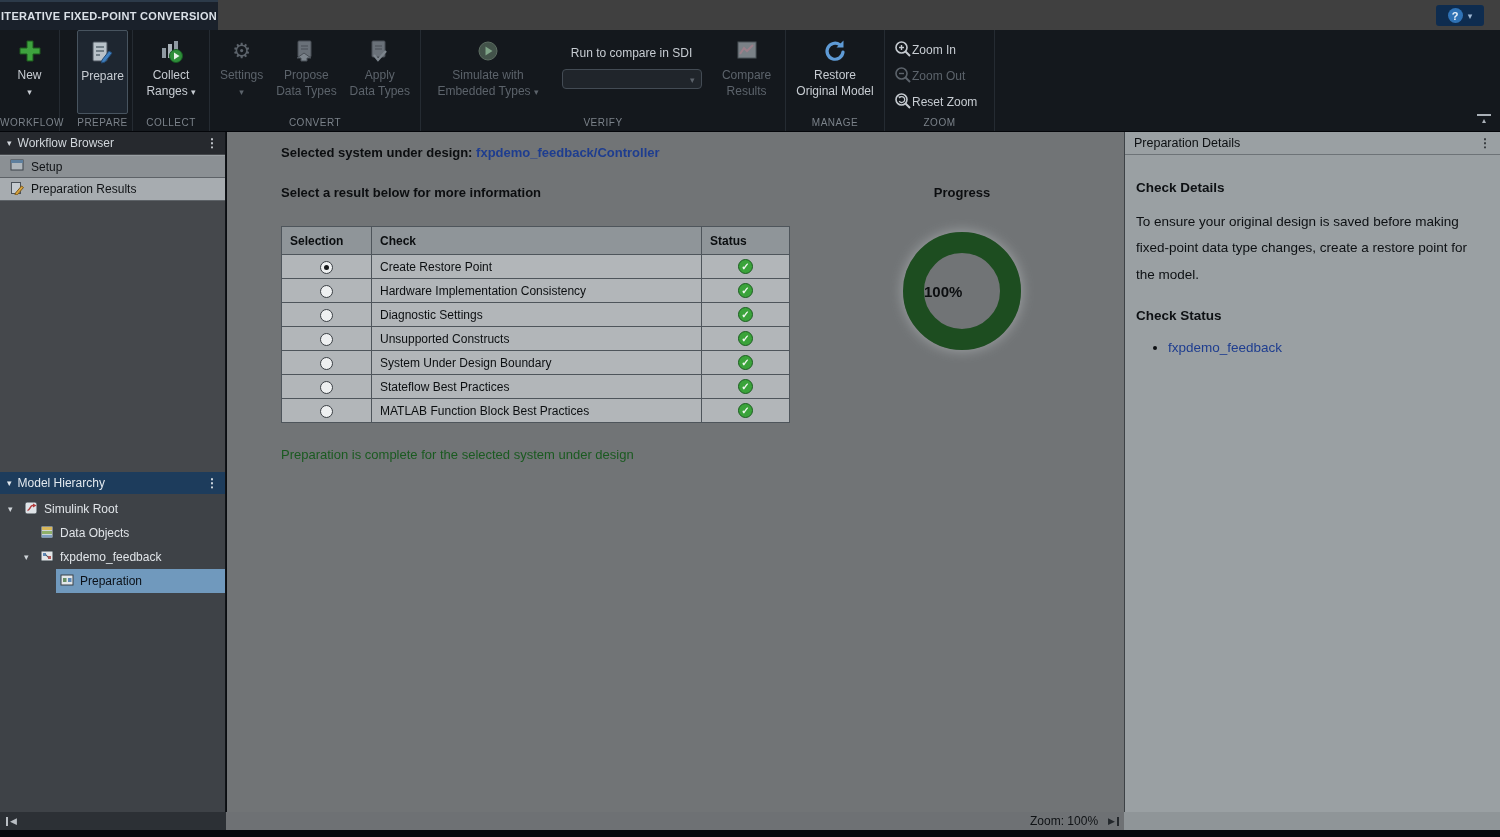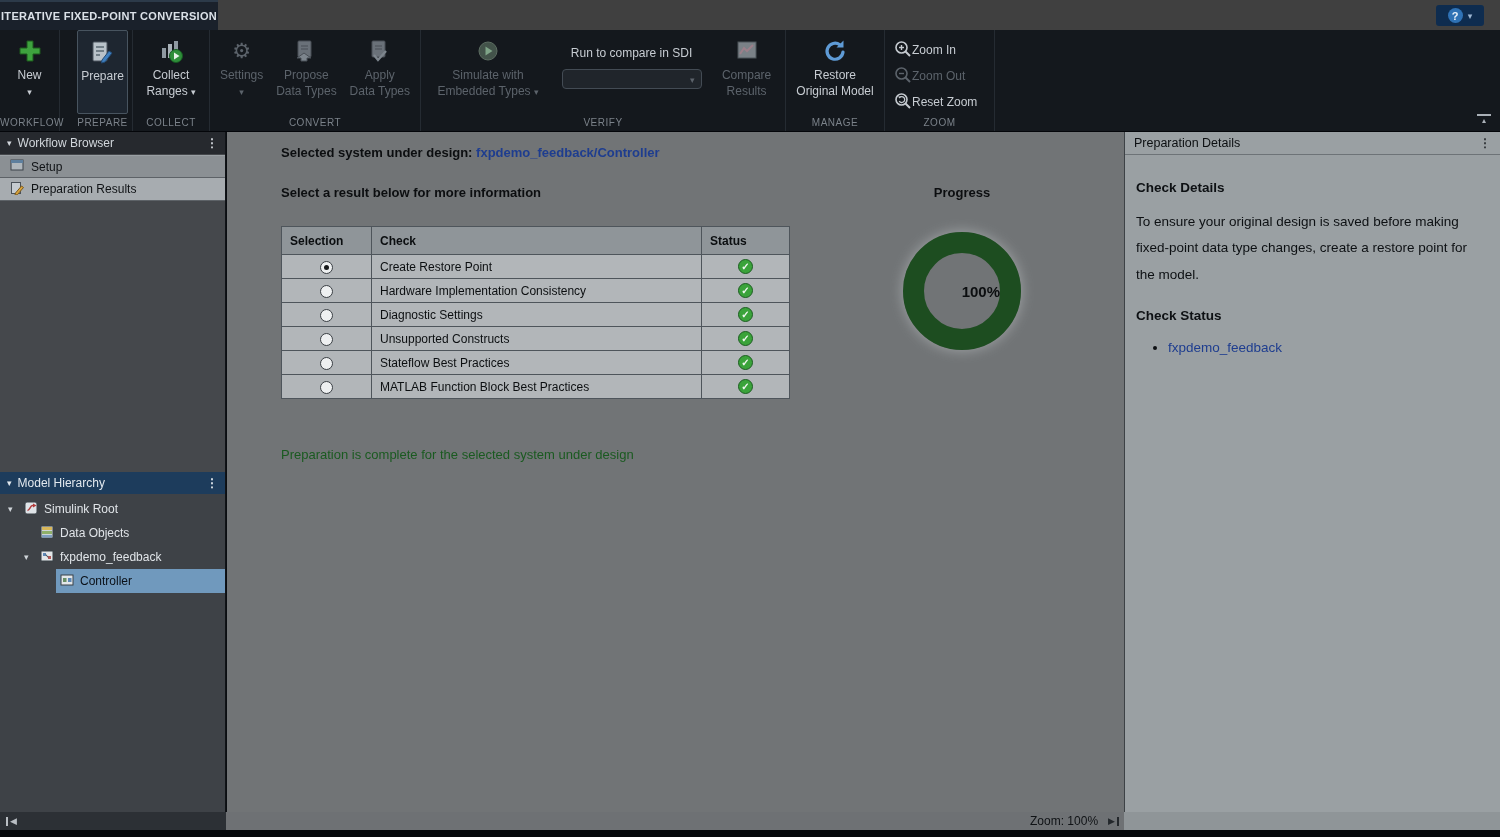--- a/index.html
+++ b/index.html
@@ -88,21 +88,21 @@
   .sel-cell { text-align:center; padding:0 !important; }
   .radio { width:13px; height:13px; border-radius:50%; background:#eef0f1; border:1px solid #3a3f44;
            display:inline-block; position:relative; vertical-align:middle; }
   .radio.selected::after { content:""; position:absolute; left:3px; top:3px; width:5px; height:5px;
            border-radius:50%; background:#17191b; }
   .status-ok { width:15px; height:15px; border-radius:50%; background:var(--accent-green,#3aa33a);
                border:1px solid #1c5e21; color:#f2f8f2; font-size:10px; font-weight:bold;
                display:flex; align-items:center; justify-content:center; margin:0 auto; }
   .donut { position:absolute; left:676px; top:100px; width:118px; height:118px; border-radius:50%;
            border:21px solid var(--progress-green,#1d4d20); display:flex; align-items:center;
-           justify-content:flex-end; box-shadow:0 0 14px rgba(225,228,230,.45); }
+           justify-content:flex-start; box-shadow:0 0 14px rgba(225,228,230,.45); }
   .donut-label { font-weight:bold; font-size:15px; color:#0c0e10; }
   .msg-green { position:absolute; left:54px; top:315px; font-size:13px; color:var(--message-green,#1a5a20); }
 
   
   .right-panel { position:absolute; left:1124px; top:132px; width:376px; height:680px; background:#9aa0a3;
                  border-left:1px solid #3d4246; }
   .rp-header { height:23px; display:flex; align-items:center; padding:0 9px; font-size:12.5px;
                color:#0c0f11; border-bottom:1px solid #6d7377; }
   .rp-title { flex:1; }
   .rp-kebab { color:#2a2e32; font-size:12px; font-weight:bold; }
@@ -391,21 +391,21 @@
         <span>fxpdemo_feedback</span>
       </div>
       <div class="tree-row selected">
         <span>
           <svg width="14" height="14" viewBox="0 0 14 14">
             <rect x="1" y="2" width="12" height="10" fill="#e3e7ea" stroke="#394047"></rect>
             <rect x="3" y="5" width="3.5" height="4" fill="#6a8f65"></rect>
             <rect x="8" y="5" width="3.5" height="4" fill="#5d87b5"></rect>
           </svg>
         </span>
-        <span>Controller</span>
+        <span>Preparation</span>
       </div>
     </div>
   </div>
 
   <div class="main">
     <div class="h-bold h1">
       <span>Selected system under design: </span><span class="link">fxpdemo_feedback/Controller</span>
     </div>
     <div class="h-bold h2">Select a result below for more information</div>
     <div class="h-bold progress-title">Progress</div>
@@ -455,20 +455,29 @@
           <td class="sel-cell"><span class="radio"></span></td>
           <td>Unsupported Constructs</td>
           <td>
               <span class="status-ok">
                 <span>✓</span>
               </span>
             </td>
         </tr>
         <tr>
           <td class="sel-cell"><span class="radio"></span></td>
+          <td>System Under Design Boundary</td>
+          <td>
+              <span class="status-ok">
+                <span>✓</span>
+              </span>
+            </td>
+        </tr>
+        <tr>
+          <td class="sel-cell"><span class="radio"></span></td>
           <td>Stateflow Best Practices</td>
           <td>
               <span class="status-ok">
                 <span>✓</span>
               </span>
             </td>
         </tr>
         <tr>
           <td class="sel-cell"><span class="radio"></span></td>
           <td>MATLAB Function Block Best Practices</td>

